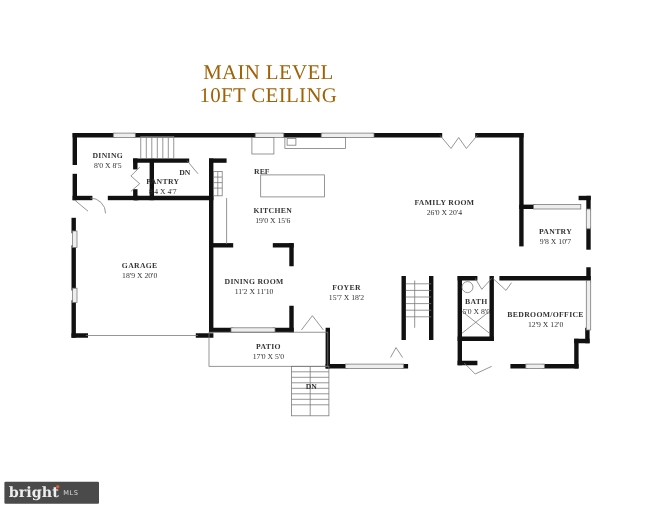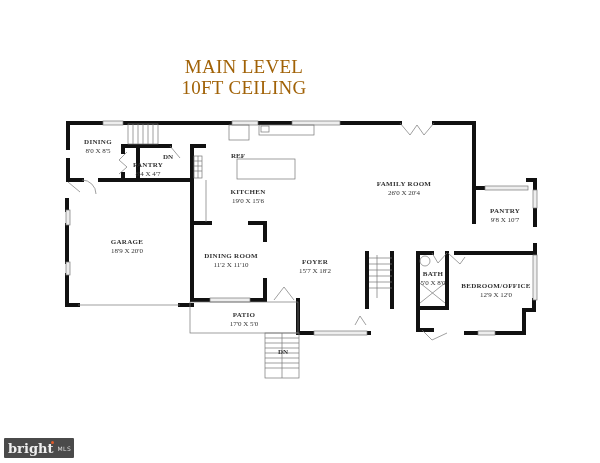--- a/index.html
+++ b/index.html
@@ -4,21 +4,21 @@
   <style>
     html, body { margin: 0; padding: 0; background: #ffffff; }
     body { width: 600px; height: 463px; position: relative; overflow: hidden; font-family: "Liberation Serif", "DejaVu Serif", serif; }
     .title { position: absolute; left: 0; width: 488px; text-align: center; font-weight: normal; color: #a16207; font-size: 19px; letter-spacing: 0.3px; }
     .t1 { top: 56px; }
     .t2 { top: 77px; }
     svg.plan { position: absolute; left: 0; top: 0; }
     .room { position: absolute; text-align: center; color: #333; font-size: 7px; line-height: 9px; white-space: nowrap; transform: translateX(-50%); }
     .room .nm { font-weight: bold; letter-spacing: 0.3px; }
     .lbl { position: absolute; font-size: 7px; font-weight: bold; color: #333; margin-top: 24px; }
-    .logo { position: absolute; left: 4px; top: 438px; width: 70px; height: 20px; background: #4a4a4a; border-radius: 1px; display: flex; align-items: center; padding-left: 4px; box-sizing: border-box; }
+    .logo { position: absolute; left: 4px; top: 438px; width: 86px; height: 20px; background: #4a4a4a; border-radius: 1px; display: flex; align-items: center; padding-left: 4px; box-sizing: border-box; }
     .logo .b { color: #eee; font-family: "DejaVu Serif", serif; font-size: 13px; font-weight: bold; }
     .logo .m { color: #ddd; font-family: "DejaVu Sans", sans-serif; font-size: 6px; margin-left: 3px; letter-spacing: 0.5px; }
     .logo .dot { display: inline-block; width: 3px; height: 3px; background: #e05a2a; border-radius: 50%; margin-left: -2px; position: relative; top: -6px; }
   </style>
 </head>
 <body>
 
 <div class="title t1">MAIN LEVEL</div>
 <div class="title t2">10FT CEILING</div>
 

